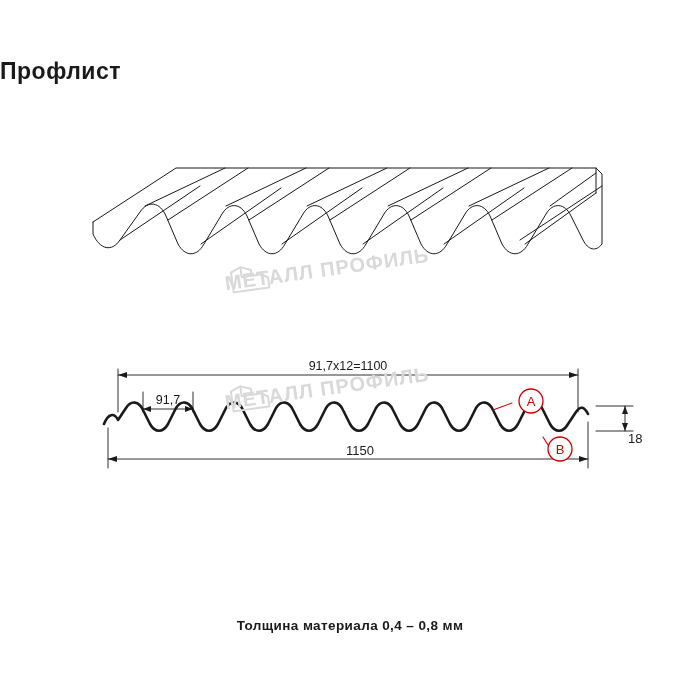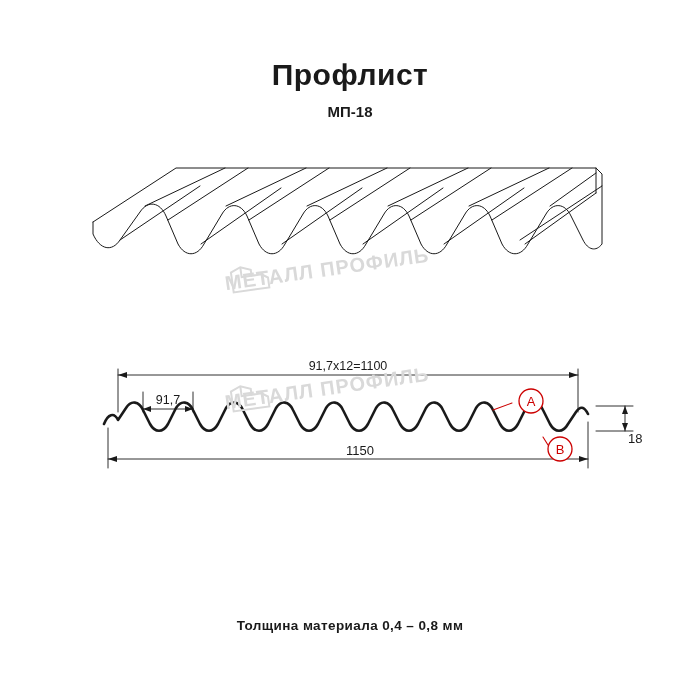--- a/index.html
+++ b/index.html
@@ -19,22 +19,22 @@
     position: absolute;
     inset: 0;
     width: 700px;
     height: 700px;
   }
   .title {
     position: absolute;
     top: 58px;
     left: 0;
     width: 700px;
-    text-align: center;
-    font-size: 30px;
+    text-align: left;
+    font-size: 23px;
     font-weight: bold;
     letter-spacing: 0.5px;
     color: #1a1a1a;
   }
   .subtitle {
     position: absolute;
     top: 103px;
     left: 0;
     width: 700px;
     text-align: center;
@@ -84,21 +84,20 @@
     position: absolute;
     pointer-events: none;
   }
 </style>
 </head>
 <body>
 
 <div class="page">
 
   <div class="title">Профлист</div>
-  <div class="subtitle">МП-18</div>
 
   <svg class="drawing" width="700" height="700" viewBox="0 0 700 700">
     <g fill="none" stroke="#1a1a1a" stroke-width="1" stroke-linejoin="round" stroke-linecap="round">
 
       <g>
 
         <path d="M93,222 L176,168 L596,168 L602,174 L602,186 L520,240"></path>
 
         <path d="M93,222
                  L93,234

